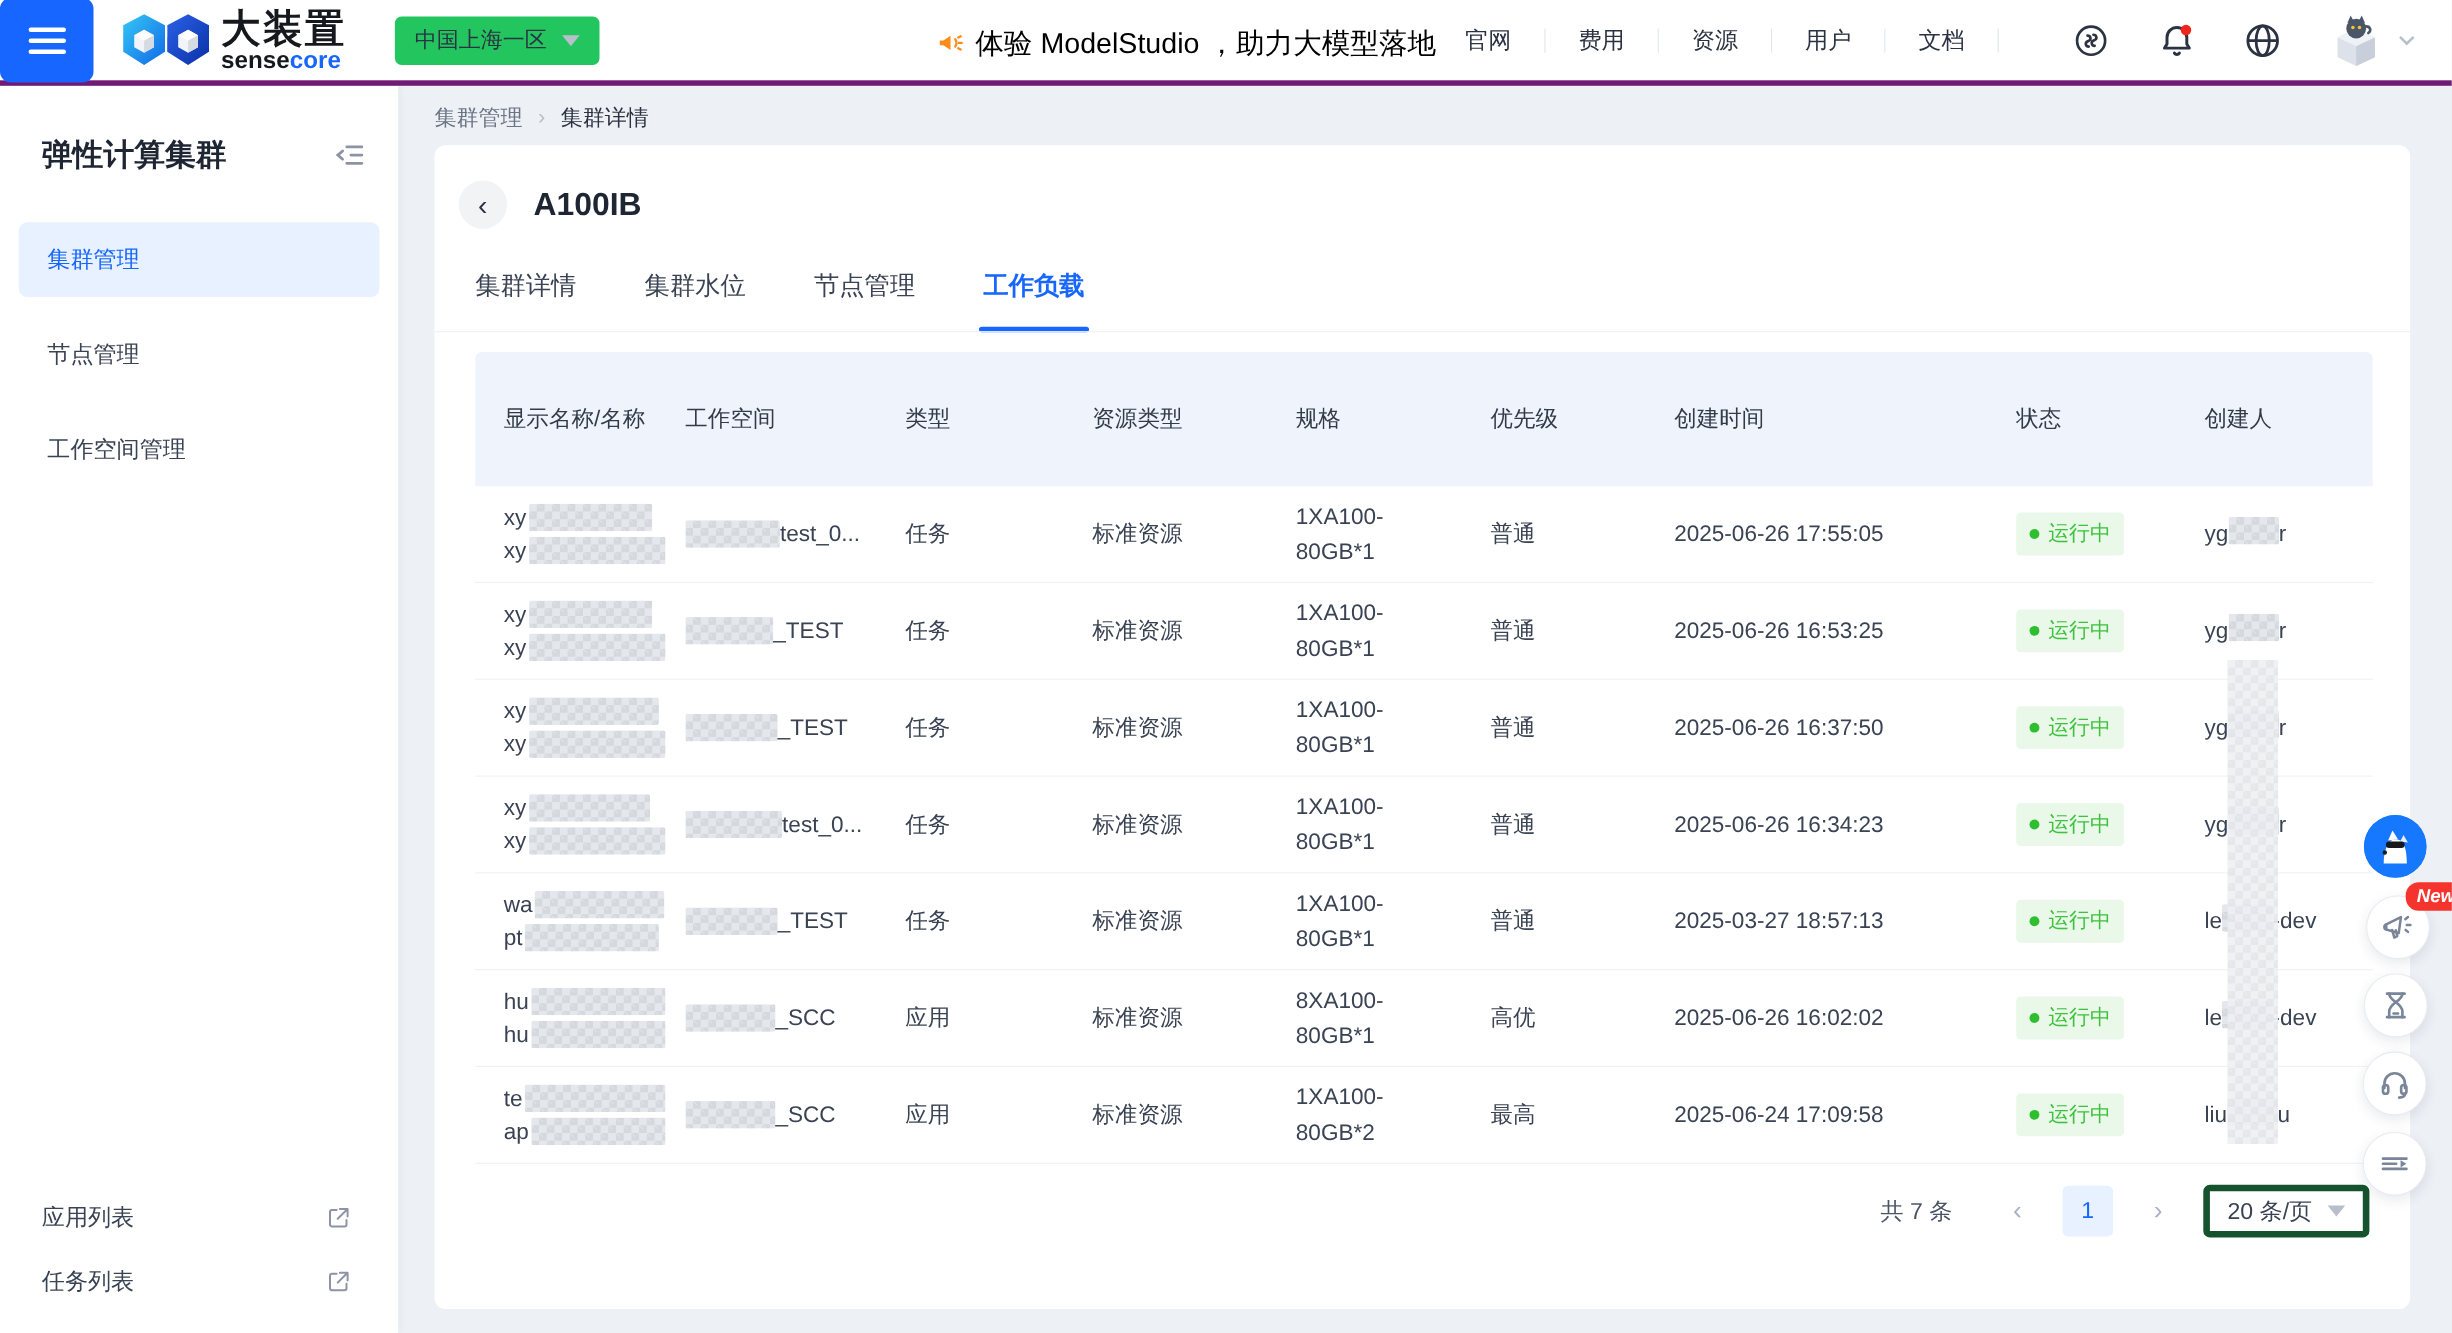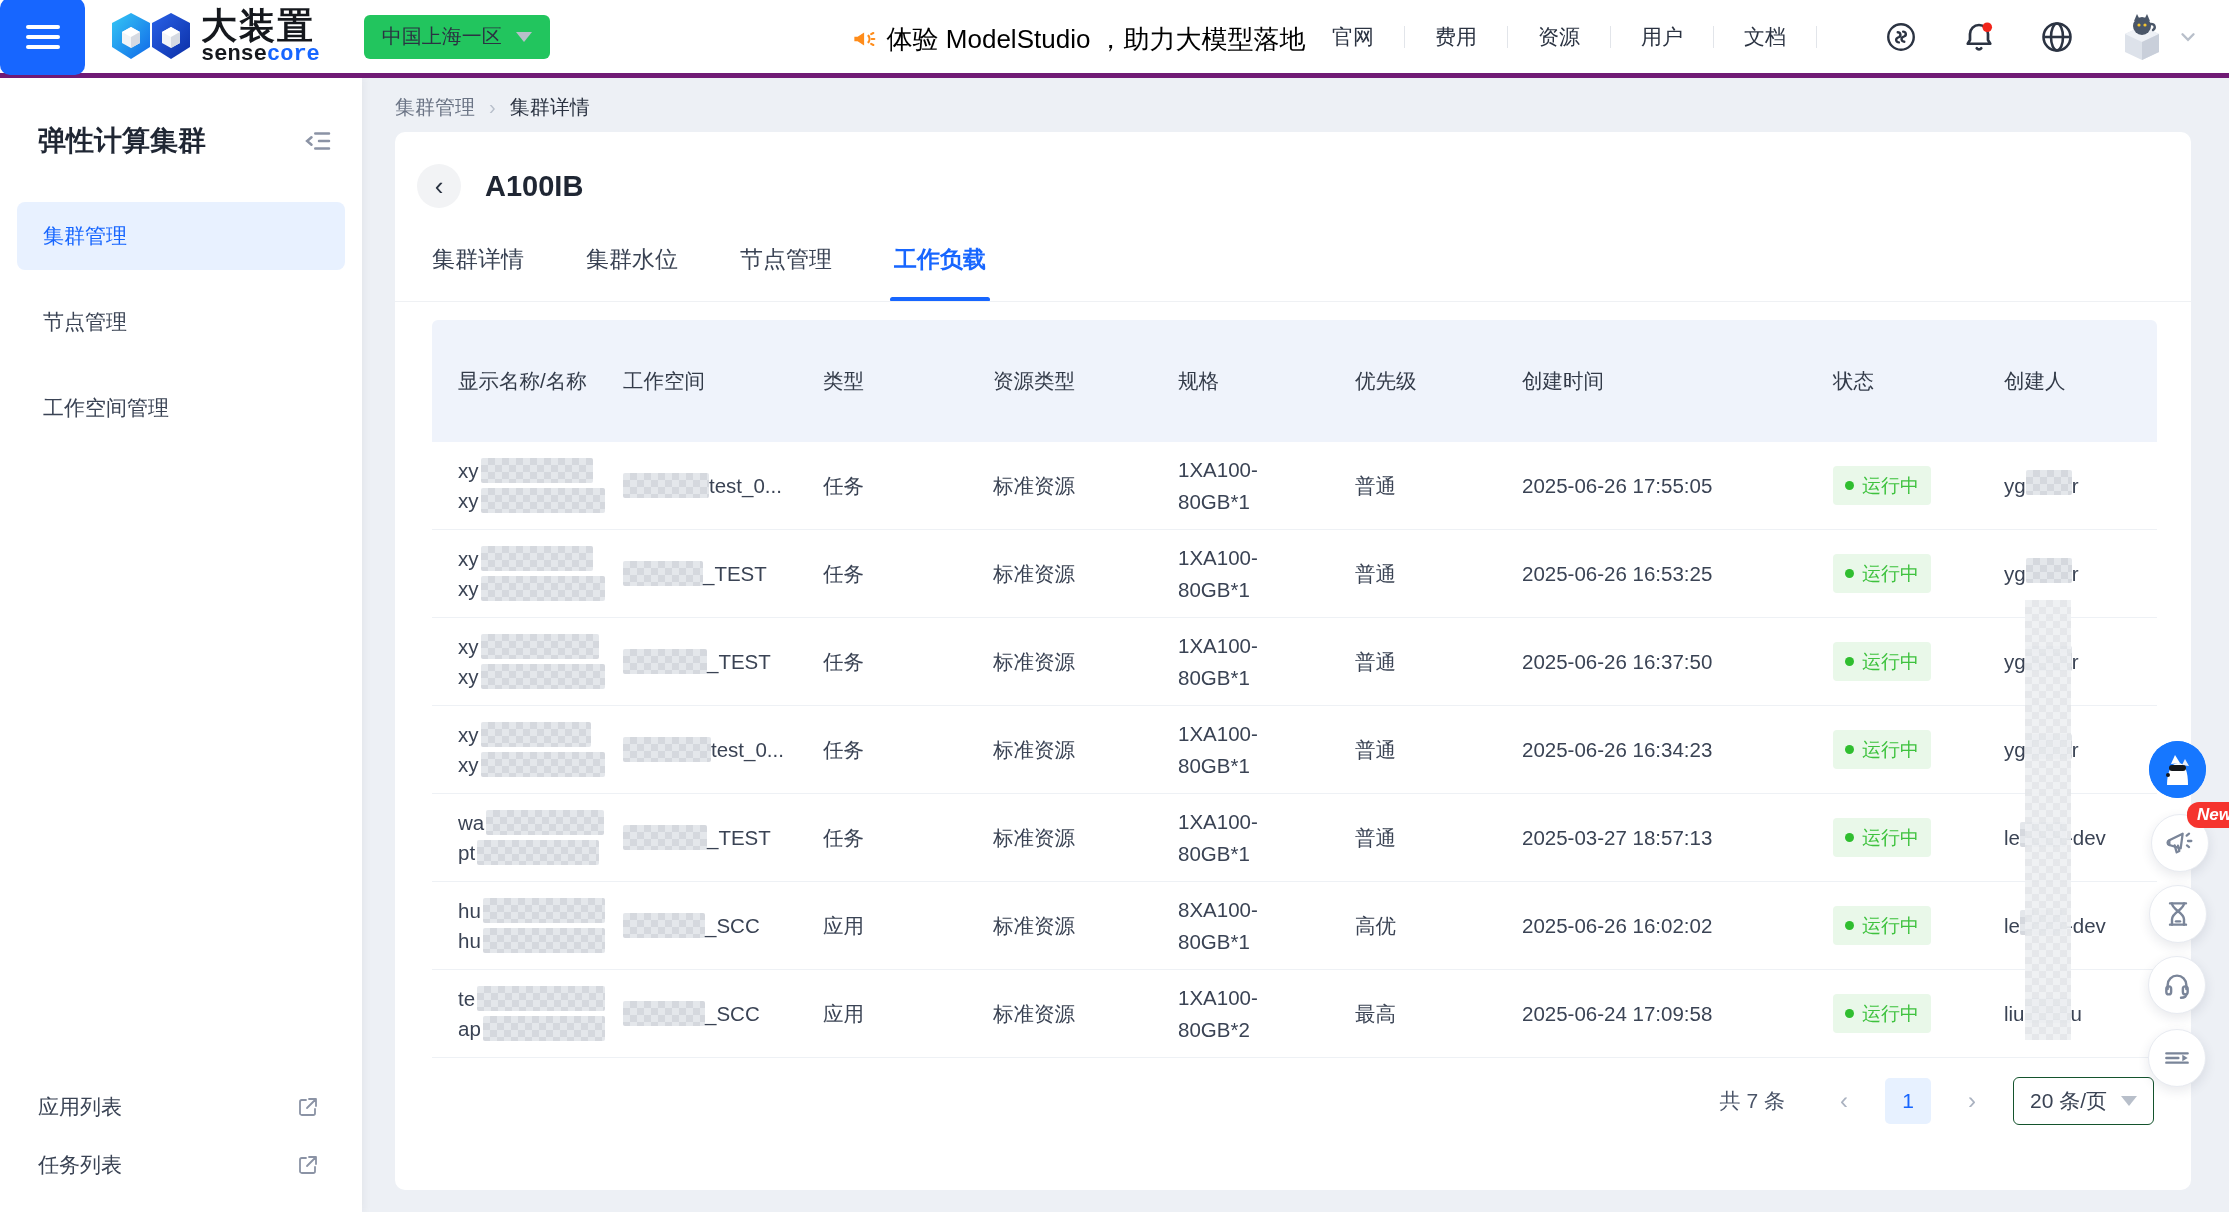--- a/index.html
+++ b/index.html
@@ -7,21 +7,21 @@
   body { font-family:"Liberation Sans","DejaVu Sans",sans-serif; color:#3a4354; }
   #app { position:relative; width:2229px; height:1212px; background:#edf0f5; overflow:hidden; }
 
   
   .topbar { position:absolute; left:0; top:0; width:100%; height:78px; background:#fff; border-bottom:5px solid #701a75; display:flex; align-items:center; z-index:40; }
   .hamburger { width:85px; height:77px; background:#1766ff; border-radius:10px; display:flex; align-items:center; justify-content:center; flex:0 0 auto; cursor:pointer; }
   .hamburger span { display:block; width:34px; height:4px; background:#fff; border-radius:2px; box-shadow:0 10px 0 #fff, 0 -10px 0 #fff; }
   .logo { display:flex; align-items:center; margin-left:24px; cursor:pointer; }
   .logo-text { margin-left:8px; line-height:1; }
   .logo-cn { font-size:36px; font-weight:bold; color:#15181d; letter-spacing:2px; }
-  .logo-en { font-size:22px; font-weight:bold; margin-top:0; color:#15181d;font-family:Liberation Mono, monospace; }
+  .logo-en { font-size:22px; font-weight:bold; margin-top:0; color:#15181d; }
   .logo-en b { color:#1766ff; font-weight:bold; }
   .region { margin-left:44px; height:44px; background:#22c55e; border-radius:6px; display:flex; align-items:center; padding:0 18px; font-size:20px; color:#2b3342; cursor:pointer; }
   .caret { width:0; height:0; border-left:8px solid transparent; border-right:8px solid transparent; border-top:10px solid #b8bfca; margin-left:14px; }
   .banner { position:absolute; left:50%; top:0; transform:translateX(-58%); height:78px; display:flex; align-items:center; gap:10px; color:#000000; font-size:26px; cursor:pointer; white-space:nowrap; }
   .top-right { margin-left:auto; display:flex; align-items:center; gap:0; padding-right:30px; }
   .nav-item { font-size:21px; color:#2b3342; padding:0 4px; cursor:pointer; white-space:nowrap; }
   .nav-divider { width:1px; height:22px; background:#e2e5ea; margin:0 26px; }
   .icon-btn { width:40px; height:40px; display:flex; align-items:center; justify-content:center; cursor:pointer; margin-left:38px; position:relative; }
   .avatar-box { width:50px; height:50px; margin-left:40px; display:flex; align-items:center; justify-content:center; cursor:pointer; }
   .chev-down { margin-left:10px; cursor:pointer; }
@@ -79,21 +79,21 @@
     background-image:
       linear-gradient(45deg, rgba(130,138,150,.10) 25%, transparent 25%, transparent 75%, rgba(130,138,150,.10) 75%),
       linear-gradient(45deg, rgba(130,138,150,.10) 25%, transparent 25%, transparent 75%, rgba(130,138,150,.10) 75%);
     background-size:14px 14px; background-position:0 0,7px 7px; }
 
   
   .pager { position:absolute; right:37px; top:944px; height:50px; display:flex; align-items:center; gap:26px; }
   .pg-total { font-size:21px; color:#4a5468; margin-right:18px; }
   .pg-arrow { font-size:24px; color:#aab2c0; cursor:pointer; width:30px; text-align:center; }
   .pg-page { width:46px; height:46px; border-radius:5px; background:#e7f1ff; color:#1766ff; font-size:21px; display:flex; align-items:center; justify-content:center; cursor:pointer; }
-  .pg-size { height:48px; border:1px solid #14532d; border-radius:6px; display:flex; align-items:center; padding:0 16px; font-size:21px; color:#3a4354; cursor:pointer; background:#fff;justify-content:center; }
+  .pg-size { height:48px; border:6px solid #14532d; border-radius:6px; display:flex; align-items:center; padding:0 16px; font-size:21px; color:#3a4354; cursor:pointer; background:#fff;justify-content:center; }
 
   
   .fab { position:absolute; width:58px; height:58px; border-radius:50%; background:#fff; border:1px solid #e8ebf1; box-shadow:0 4px 12px rgba(31,42,68,.10); display:flex; align-items:center; justify-content:center; cursor:pointer; z-index:50; }
   .mascot { position:absolute; left:2149px; top:741px; width:57px; height:57px; border-radius:50%; background:#1677ff; display:flex; align-items:center; justify-content:center; cursor:pointer; z-index:51; overflow:hidden; }
   .new-badge { position:absolute; left:2187px; top:802px; background:#f5342e; color:#fff; font-size:17px; font-style:italic; font-weight:bold; padding:3px 10px; border-radius:12px; z-index:52; cursor:pointer; }
   svg { display:block; }
 </style>
 </head>
 <body>
 

